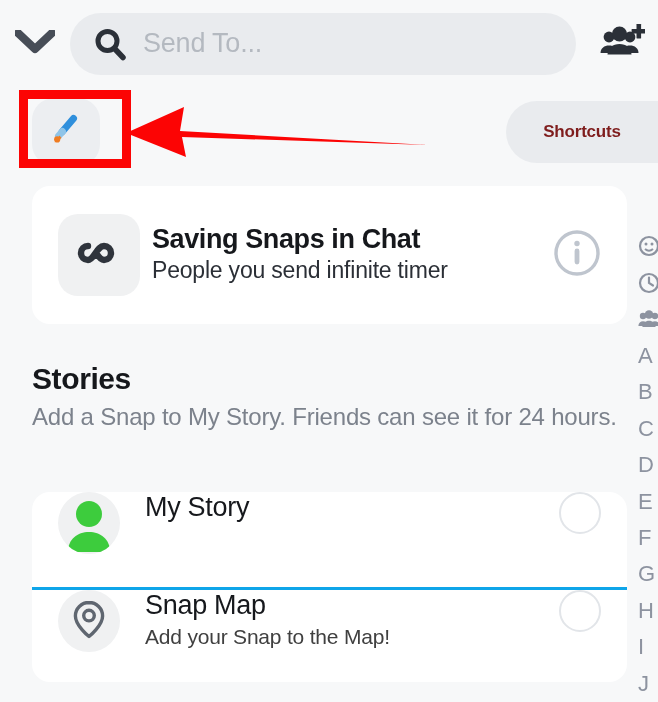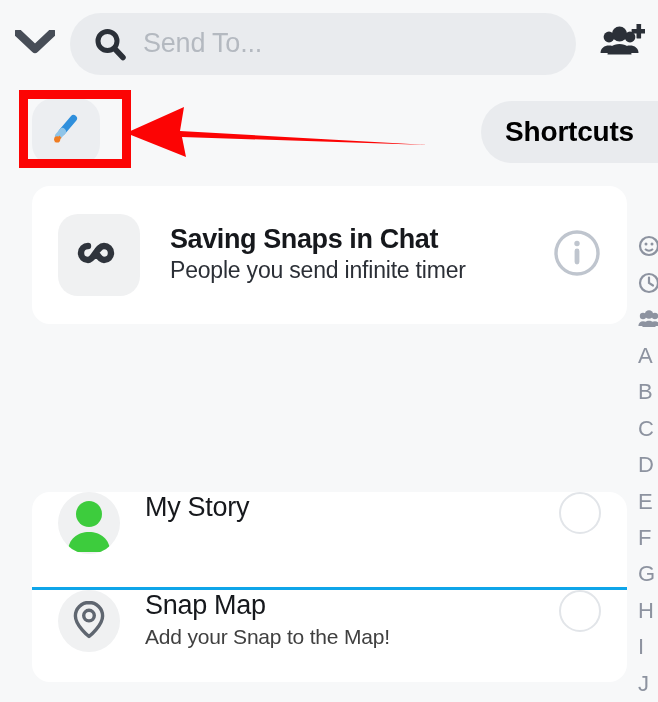--- a/index.html
+++ b/index.html
@@ -95,23 +95,23 @@
     top: 13px;
     height: 62px;
     padding: 0 24px 0 24px;
     min-width: 152px;
     box-sizing: border-box;
     background: #e9ebee;
     border-radius: 31px 0 0 31px;
     display: flex;
     align-items: center;
     justify-content: center;
-    font-size: 28px;
+    font-size: 17px;
     font-weight: bold;
-    color: #000000;
+    color: #7f1d1d;
     letter-spacing: -0.2px;
   }
 
   
   .info-card {
     position: absolute;
     left: 32px;
     top: 186px;
     width: 595px;
     height: 138px;
@@ -127,21 +127,21 @@
     width: 82px;
     height: 82px;
     border-radius: 20px;
     background: #f0f1f2;
     display: flex;
     align-items: center;
     justify-content: center;
   }
   .info-card-text {
     flex: 1 1 auto;
-    padding-left: 30px;
+    padding-left: 12px;
     padding-right: 10px;
   }
   .info-card-title {
     font-size: 27px;
     font-weight: bold;
     color: #16181c;
     line-height: 1.12;
     letter-spacing: -0.4px;
   }
   .info-card-sub {
@@ -365,20 +365,24 @@
       <span>
         <svg width="50" height="50" viewBox="0 0 50 50">
           <circle cx="25" cy="25" r="21" fill="none" stroke="#bfc5ce" stroke-width="3.4"></circle>
           <circle cx="25" cy="15.5" r="2.7" fill="#bfc5ce"></circle>
           <rect x="22.6" y="20.5" width="4.8" height="16" rx="2.4" fill="#bfc5ce"></rect>
         </svg>
       </span>
     </div>
   </div>
 
+  <div class="stories-head">
+    <div class="stories-title">Stories</div>
+    <div class="stories-sub">Add a Snap to My Story. Friends can see it for 24 hours.</div>
+  </div>
 
   <div class="list-card">
 
     <div class="list-row">
       <div class="row-avatar">
         <span>
           <svg width="62" height="62" viewBox="0 0 62 62">
             <circle cx="31" cy="24" r="13" fill="#3dcc3d"></circle>
             <path d="M10 62 c0-13 9.5-20 21-20 s21 7 21 20 z" fill="#3dcc3d"></path>
           </svg>

